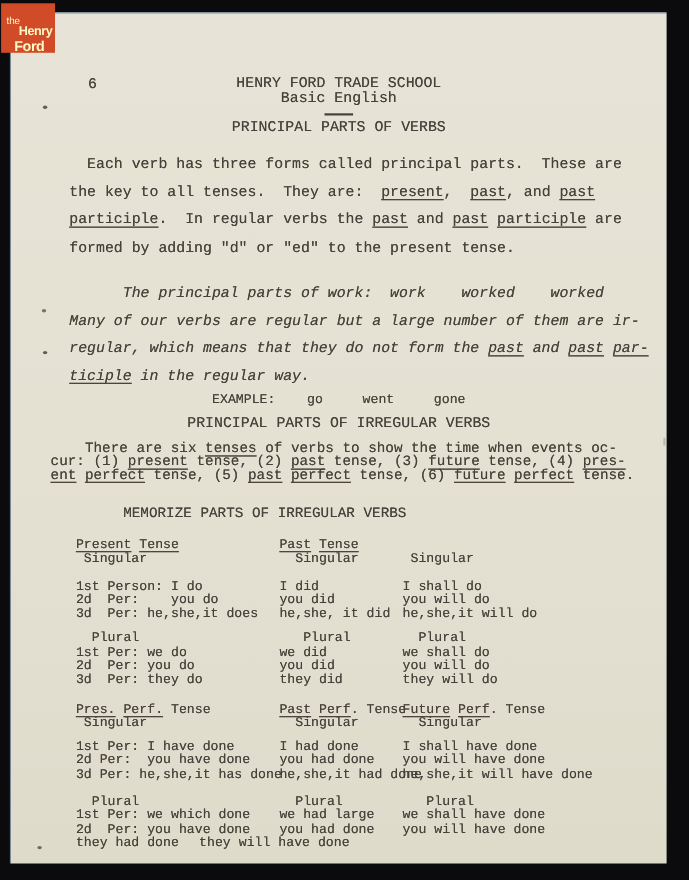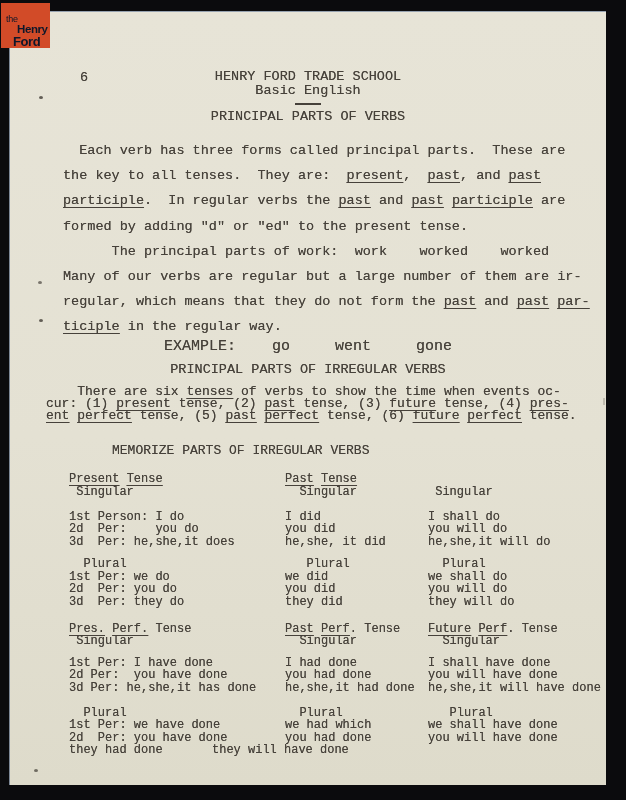--- a/index.html
+++ b/index.html
@@ -37,55 +37,55 @@
   }
   .doc-header{text-align:center;font-size:13.5px;line-height:14px;}
   .divider{
     width:26px;height:0;
     border-top:2px solid var(--ink);
     margin:5px auto 5px auto;
   }
   .doc-title{margin-top:2px;}
   .para{white-space:pre;font-size:13.5px;}
   .p1{margin:14px 0 0 53px;line-height:25.2px;}
-  .p1 + .p1{margin-top:0;}
+  .p1 + .p1{margin-top:16px;font-style:italic;}
   .p3{margin:9px 0 0 36px;line-height:12.4px;font-size:13px;}
   .example{
     margin-top:0;
     text-align:center;
     white-space:pre;
-    font-size:15px;line-height:14px;
+    font-size:12px;line-height:14px;
   }
   .section-title{
     margin-top:9px;
     text-align:center;
     font-size:13.5px;line-height:14px;
   }
   .memorize{
     margin:22px 0 0 102px;
     font-size:13px;line-height:12.4px;
   }
   .vtable{
     margin:16px 0 0 59px;
     font-size:12px;line-height:12.4px;
   }
-  .trow{display:flex;gap:31px;}
+  .trow{display:flex;}
   .tcell{white-space:pre;flex:none;}
   .c0{width:185px;}
   .c1{width:112px;}
   .c2{width:212px;}
   .u{text-decoration:underline;text-decoration-thickness:1px;text-underline-offset:2.5px;}
   .line{white-space:pre;}
   .logo{
     position:absolute;
     left:1px;top:3px;
     width:49px;height:45px;
     background:var(--accent);
     font-family:"Liberation Sans",sans-serif;
-    color:#0f172a;
+    color:#fef9c3;
   }
   .logo-the{position:absolute;left:5px;top:11px;font-size:9px;letter-spacing:-0.2px;}
   .logo-henry{position:absolute;left:16px;top:20px;font-size:11.5px;font-weight:bold;letter-spacing:-0.4px;}
   .logo-ford{position:absolute;left:12px;top:31px;font-size:13px;font-weight:bold;letter-spacing:-0.4px;}
   .dot{
     position:absolute;
     width:4px;height:3px;border-radius:50%;
     background:#4a453e;opacity:.85;
   }
   .dot1{left:29px;top:84px;}
@@ -197,22 +197,22 @@
           <div class="tcell c0"><span>3d Per: he,she,it has done</span></div>
           <div class="tcell c1"><span>he,she,it had done</span></div>
           <div class="tcell c2"><span>he,she,it will have done</span></div>
         </div>
         <div class="trow" style="margin-top: 13px;">
           <div class="tcell c0"><span>  Plural</span></div>
           <div class="tcell c1"><span>  Plural</span></div>
           <div class="tcell c2"><span>   Plural</span></div>
         </div>
         <div class="trow">
-          <div class="tcell c0"><span>1st Per: we have done</span></div>
-          <div class="tcell c1"><span>we had which</span></div>
+          <div class="tcell c0"><span>1st Per: we which done</span></div>
+          <div class="tcell c1"><span>we had large</span></div>
           <div class="tcell c2"><span>we shall have done</span></div>
         </div>
         <div class="trow">
           <div class="tcell c0"><span>2d  Per: you have done</span></div>
           <div class="tcell c1"><span>you had done</span></div>
           <div class="tcell c2"><span>you will have done</span></div>
         </div>
         <div class="trow">
           <div class="tcell c1"><span>they had done</span></div>
           <div class="tcell c2"><span>they will have done</span></div>

